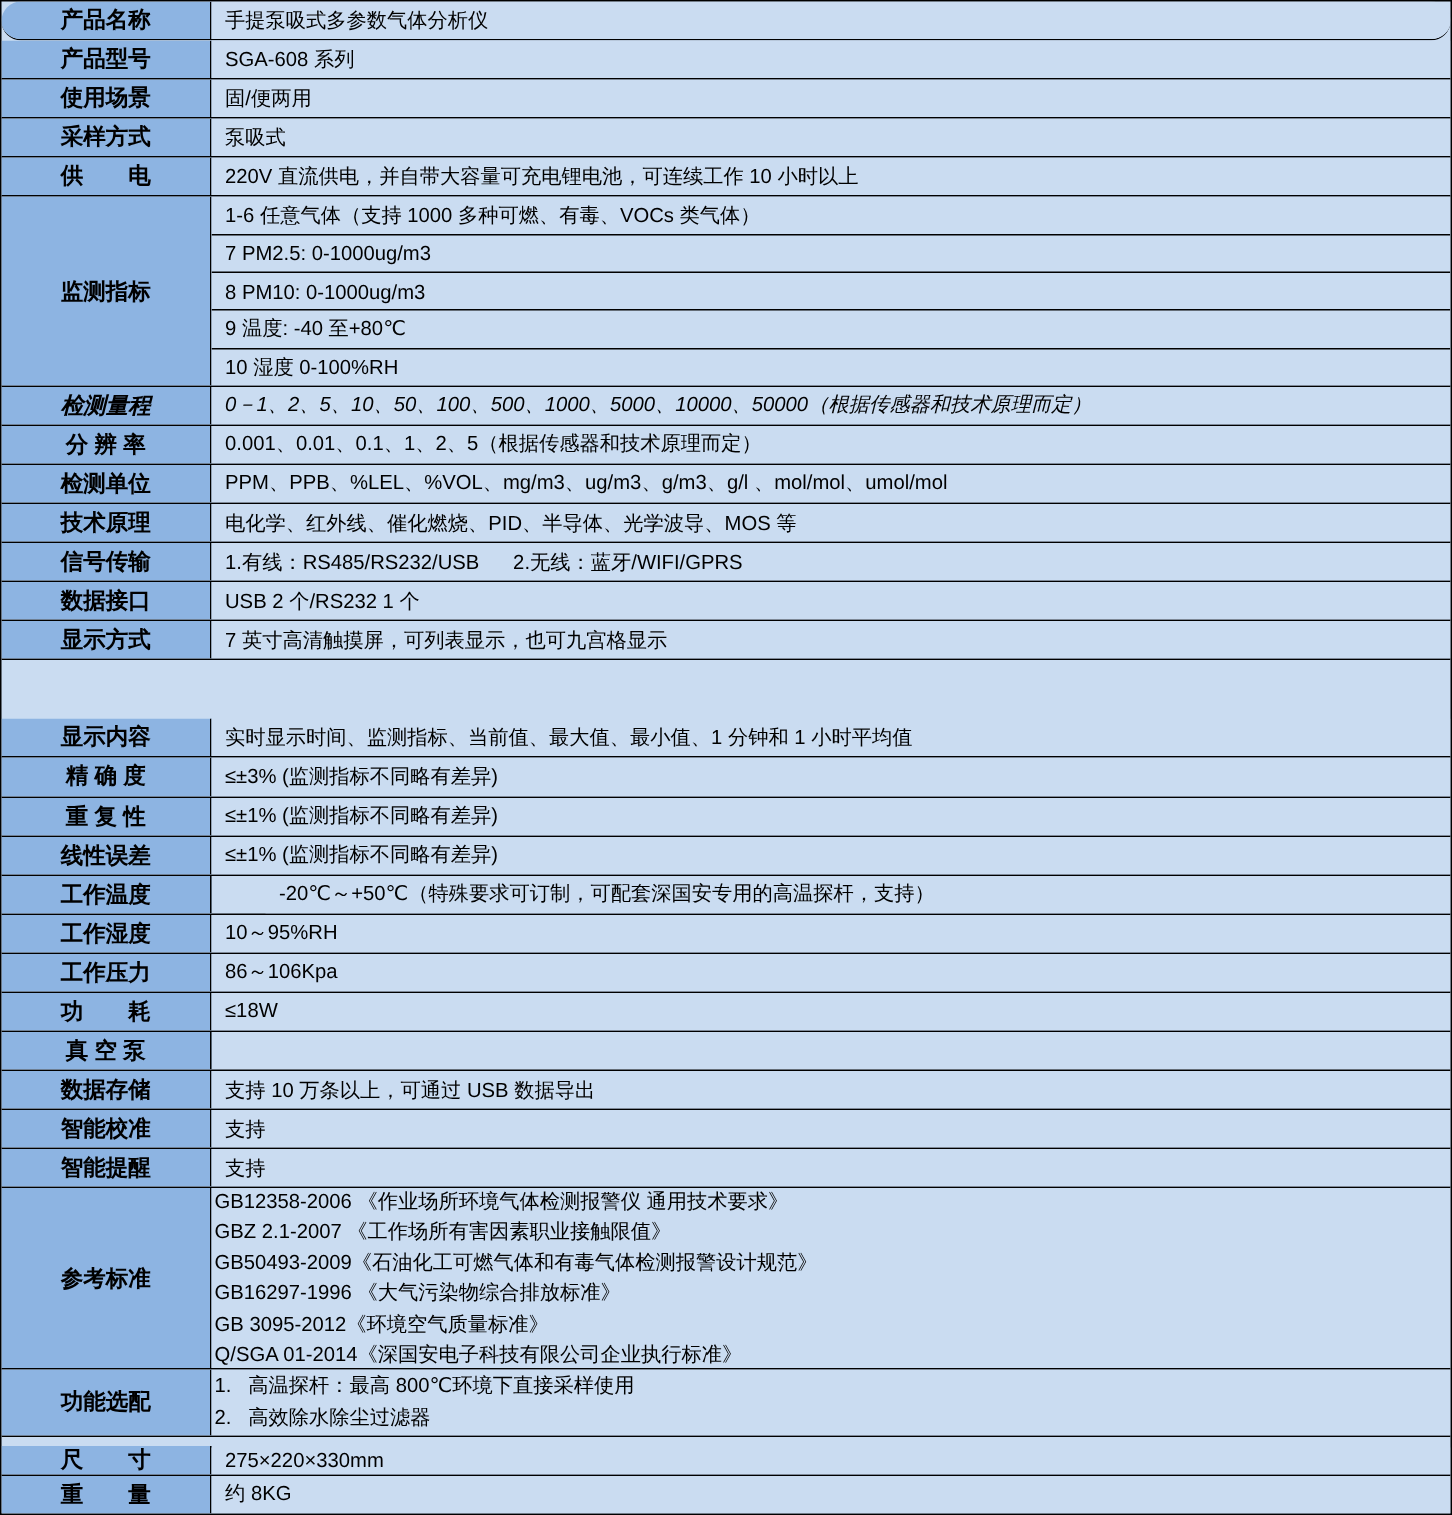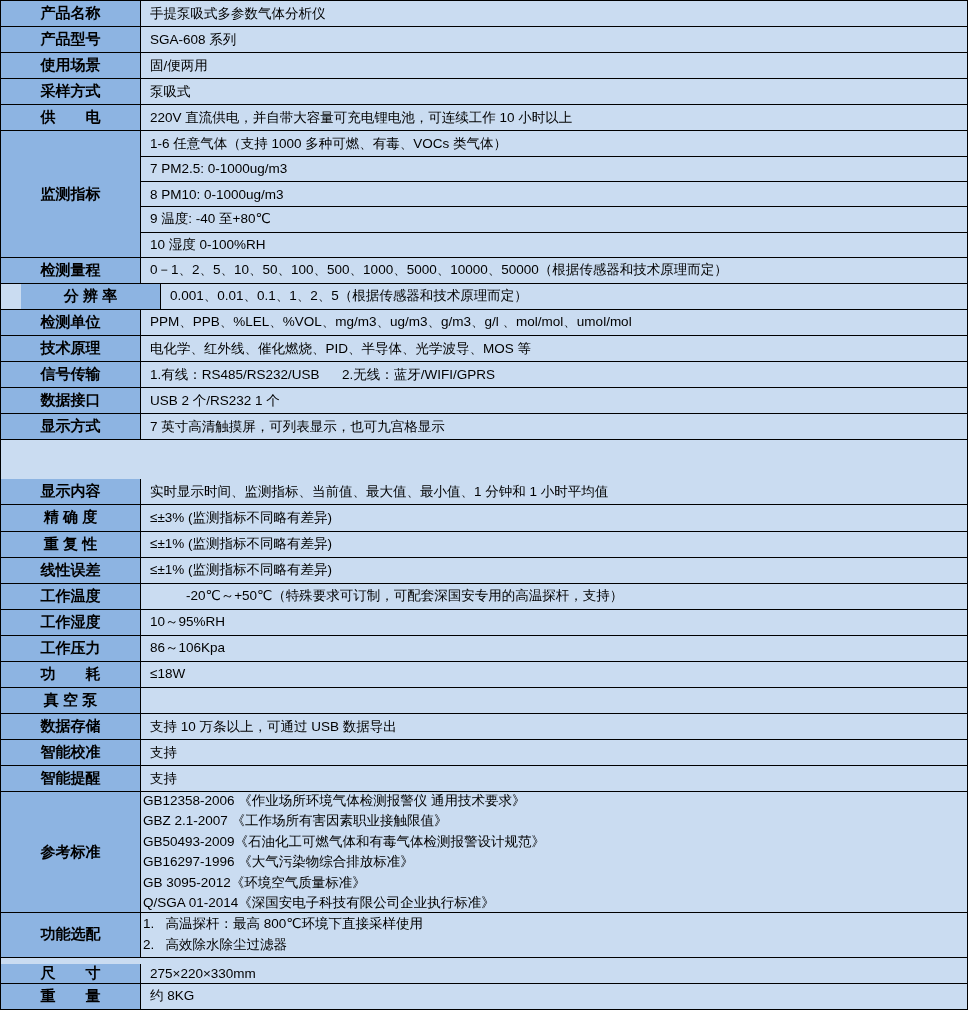--- a/index.html
+++ b/index.html
@@ -57,21 +57,21 @@
   .list-line{
     padding-left:2px;
     font-size:13.5px;color:var(--text-c);
     white-space:pre;line-height:20.5px;
   }
 </style>
 </head>
 <body>
 
 <div class="spec-table">
-    <div class="spec-row" style="flex: 27 1 0px;">
+    <div class="spec-row" style="flex: 27 1 0px; border-radius: 13px;">
       <div class="label-cell">产品名称</div>
       <div class="value-cell">
         <div class="value-line">手提泵吸式多参数气体分析仪</div>
       </div>
     </div>
     <div class="spec-row" style="flex: 27 1 0px;">
       <div class="label-cell">产品型号</div>
       <div class="value-cell">
         <div class="value-line">SGA-608 系列</div>
       </div>
@@ -97,27 +97,27 @@
     <div class="spec-row" style="flex: 135 1 0px;">
       <div class="label-cell">监测指标</div>
       <div class="value-cell">
         <div class="sub-row">1-6 任意气体（支持 1000 多种可燃、有毒、VOCs 类气体）</div>
         <div class="sub-row">7 PM2.5: 0-1000ug/m3</div>
         <div class="sub-row">8 PM10: 0-1000ug/m3</div>
         <div class="sub-row">9 温度: -40 至+80℃</div>
         <div class="sub-row">10 湿度 0-100%RH</div>
       </div>
     </div>
-    <div class="spec-row" style="flex: 27 1 0px;">
+    <div class="spec-row" style="flex: 27 1 0px; font-style: italic;">
       <div class="label-cell">检测量程</div>
       <div class="value-cell">
         <div class="value-line">0－1、2、5、10、50、100、500、1000、5000、10000、50000（根据传感器和技术原理而定）</div>
       </div>
     </div>
-    <div class="spec-row" style="flex: 27 1 0px; padding-left: 20px;">
+    <div class="spec-row" style="flex: 27 1 0px;">
       <div class="label-cell">分 辨 率</div>
       <div class="value-cell">
         <div class="value-line">0.001、0.01、0.1、1、2、5（根据传感器和技术原理而定）</div>
       </div>
     </div>
     <div class="spec-row" style="flex: 27 1 0px;">
       <div class="label-cell">检测单位</div>
       <div class="value-cell">
         <div class="value-line">PPM、PPB、%LEL、%VOL、mg/m3、ug/m3、g/m3、g/l 、mol/mol、umol/mol</div>
       </div>

